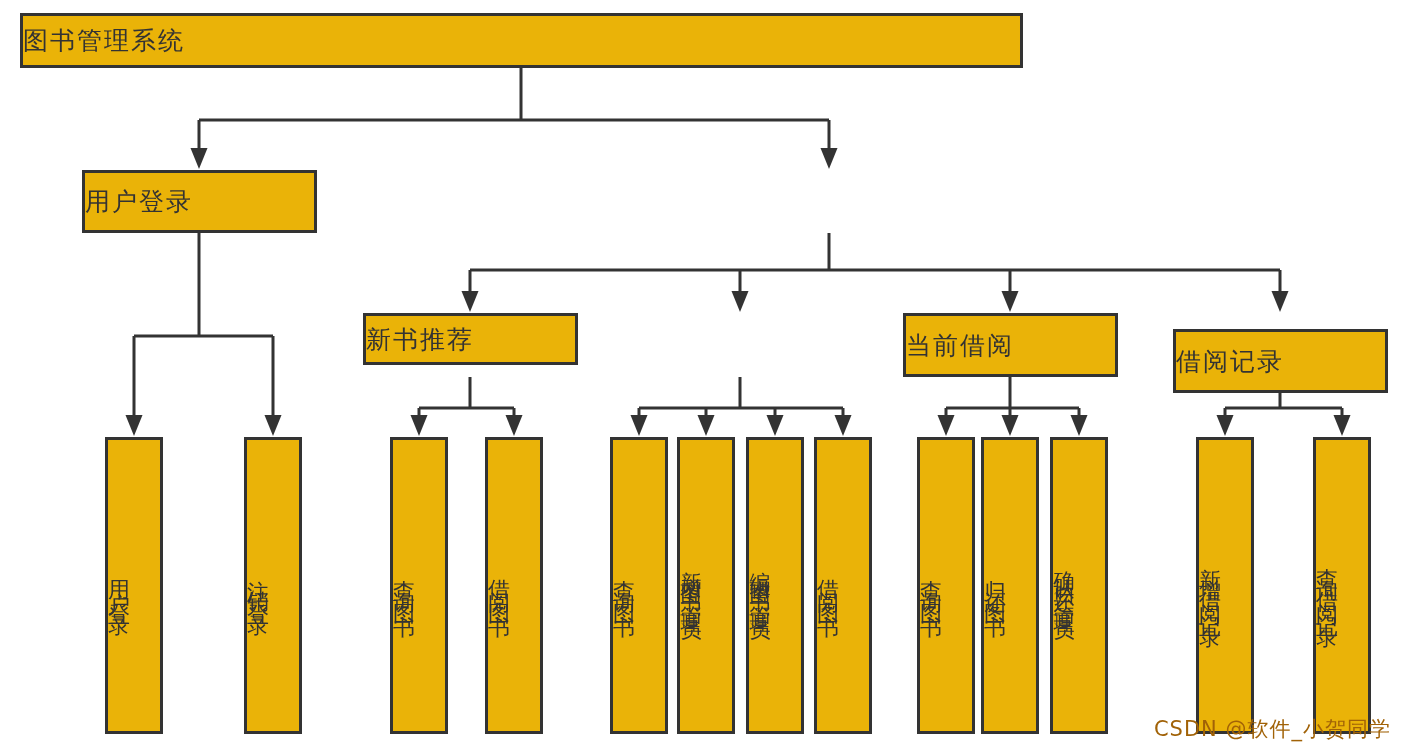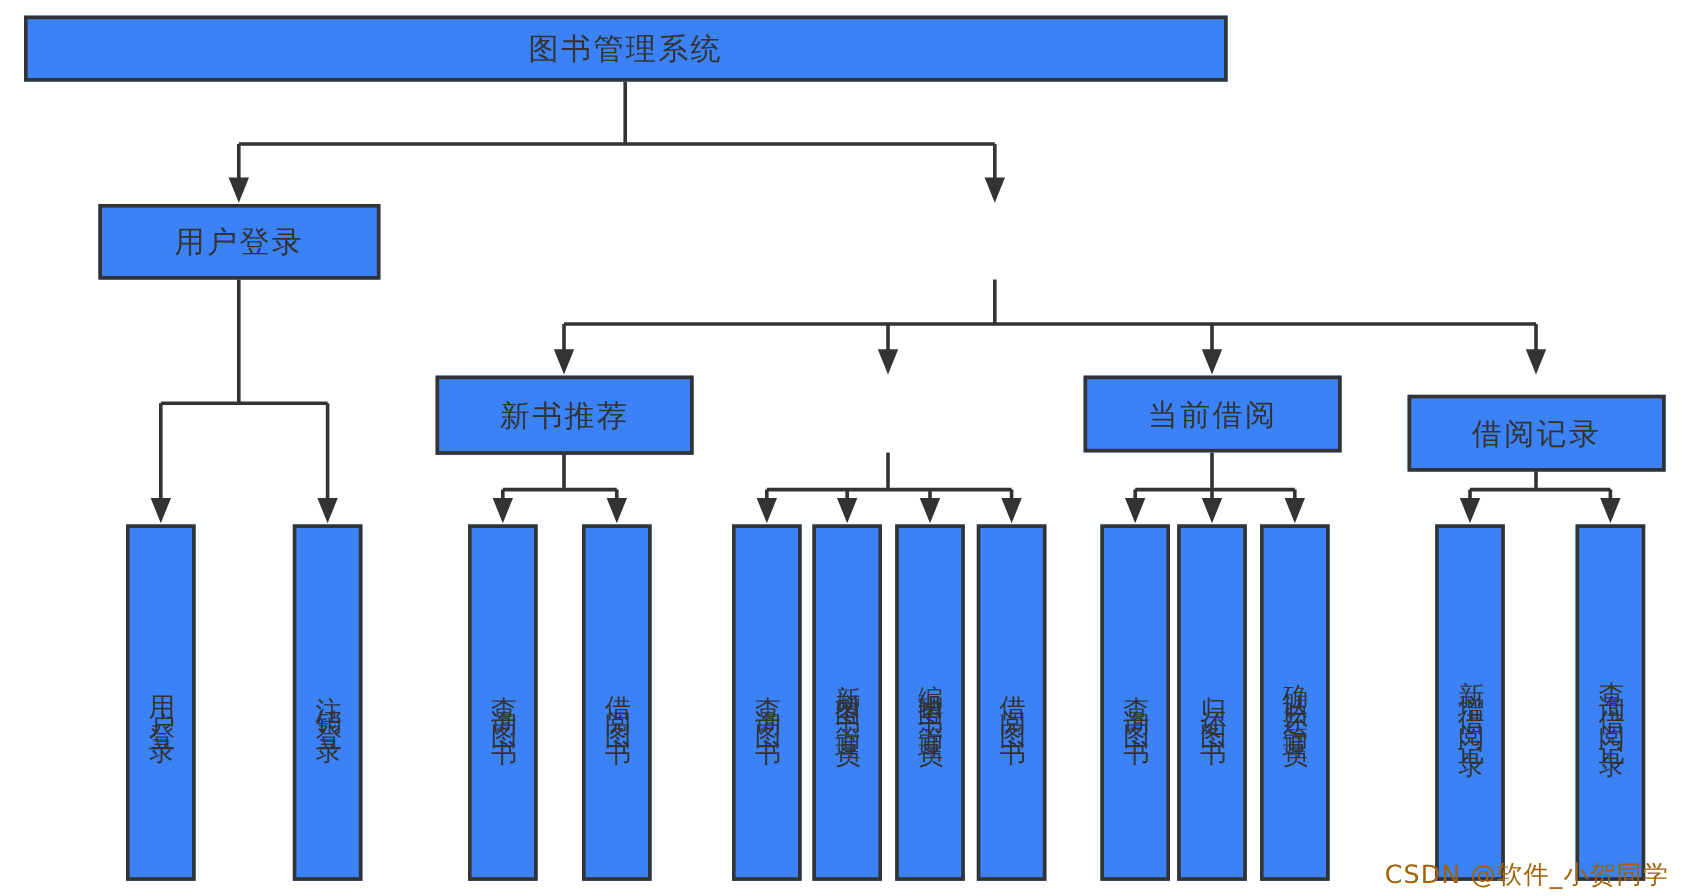--- a/index.html
+++ b/index.html
@@ -13,25 +13,25 @@
     overflow: hidden;
   }
   svg.connectors {
     position: absolute;
     left: 0; top: 0;
     z-index: 0;
   }
   .node {
     position: absolute;
     box-sizing: border-box;
-    background: #3b82f6;
+    background: #eab308;
     border: 3px solid #333333;
     display: flex;
     align-items: center;
-    justify-content: center;
+    justify-content: flex-start;
     z-index: 1;
   }
   .h-label {
     font-size: 25px;
     letter-spacing: 2px;
     color: #333333;
     white-space: nowrap;
   }
   .v-label {
     writing-mode: vertical-rl;
@@ -100,21 +100,21 @@
   </svg>
 
   <div class="node" style="left:20px;top:13px;width:1003px;height:55px">
     <span class="h-label">图书管理系统</span>
   </div>
 
   <div class="node" style="left:82px;top:170px;width:235px;height:63px">
     <span class="h-label">用户登录</span>
   </div>
 
-  <div class="node" style="left:363px;top:313px;width:215px;height:66px">
+  <div class="node" style="left:363px;top:313px;width:215px;height:52px">
     <span class="h-label">新书推荐</span>
   </div>
   <div class="node" style="left:903px;top:313px;width:215px;height:64px">
     <span class="h-label">当前借阅</span>
   </div>
   <div class="node" style="left:1173px;top:329px;width:215px;height:64px">
     <span class="h-label">借阅记录</span>
   </div>
 
   <div class="node" style="left:105px;top:437px;width:58px;height:297px">

